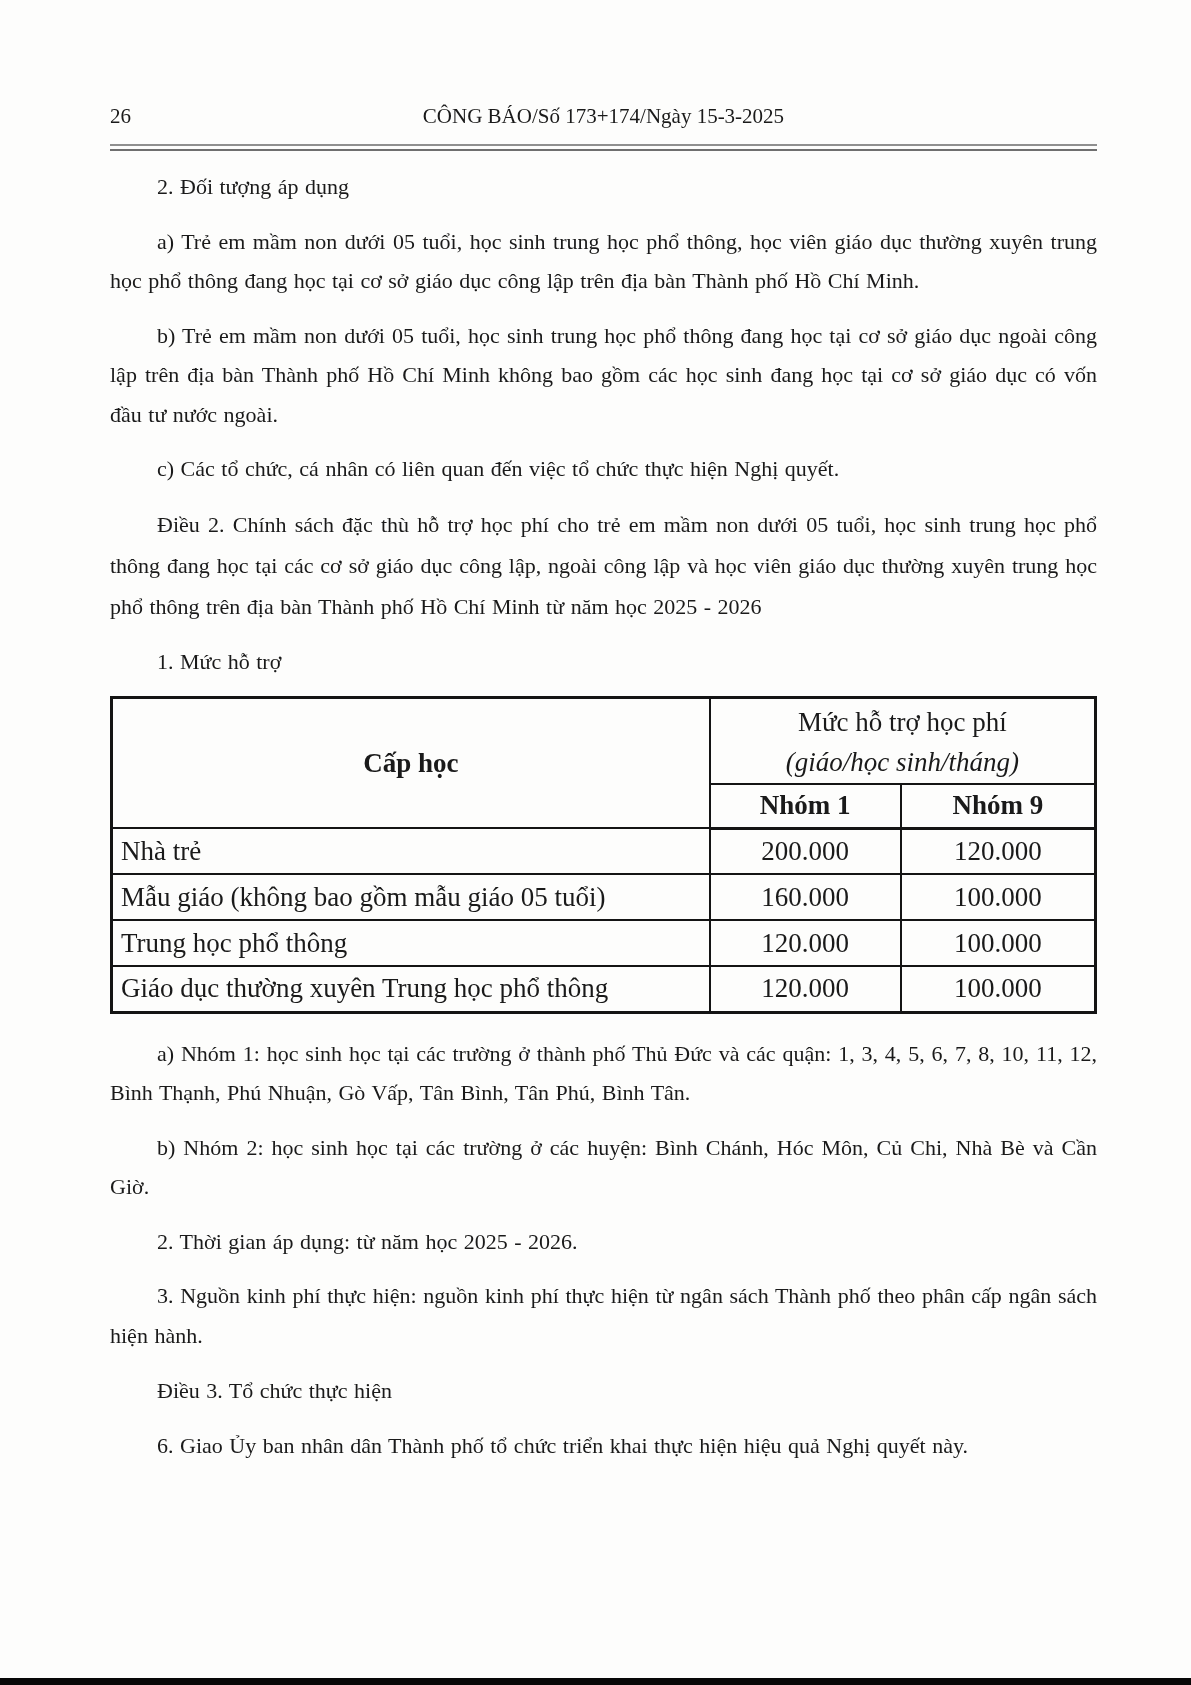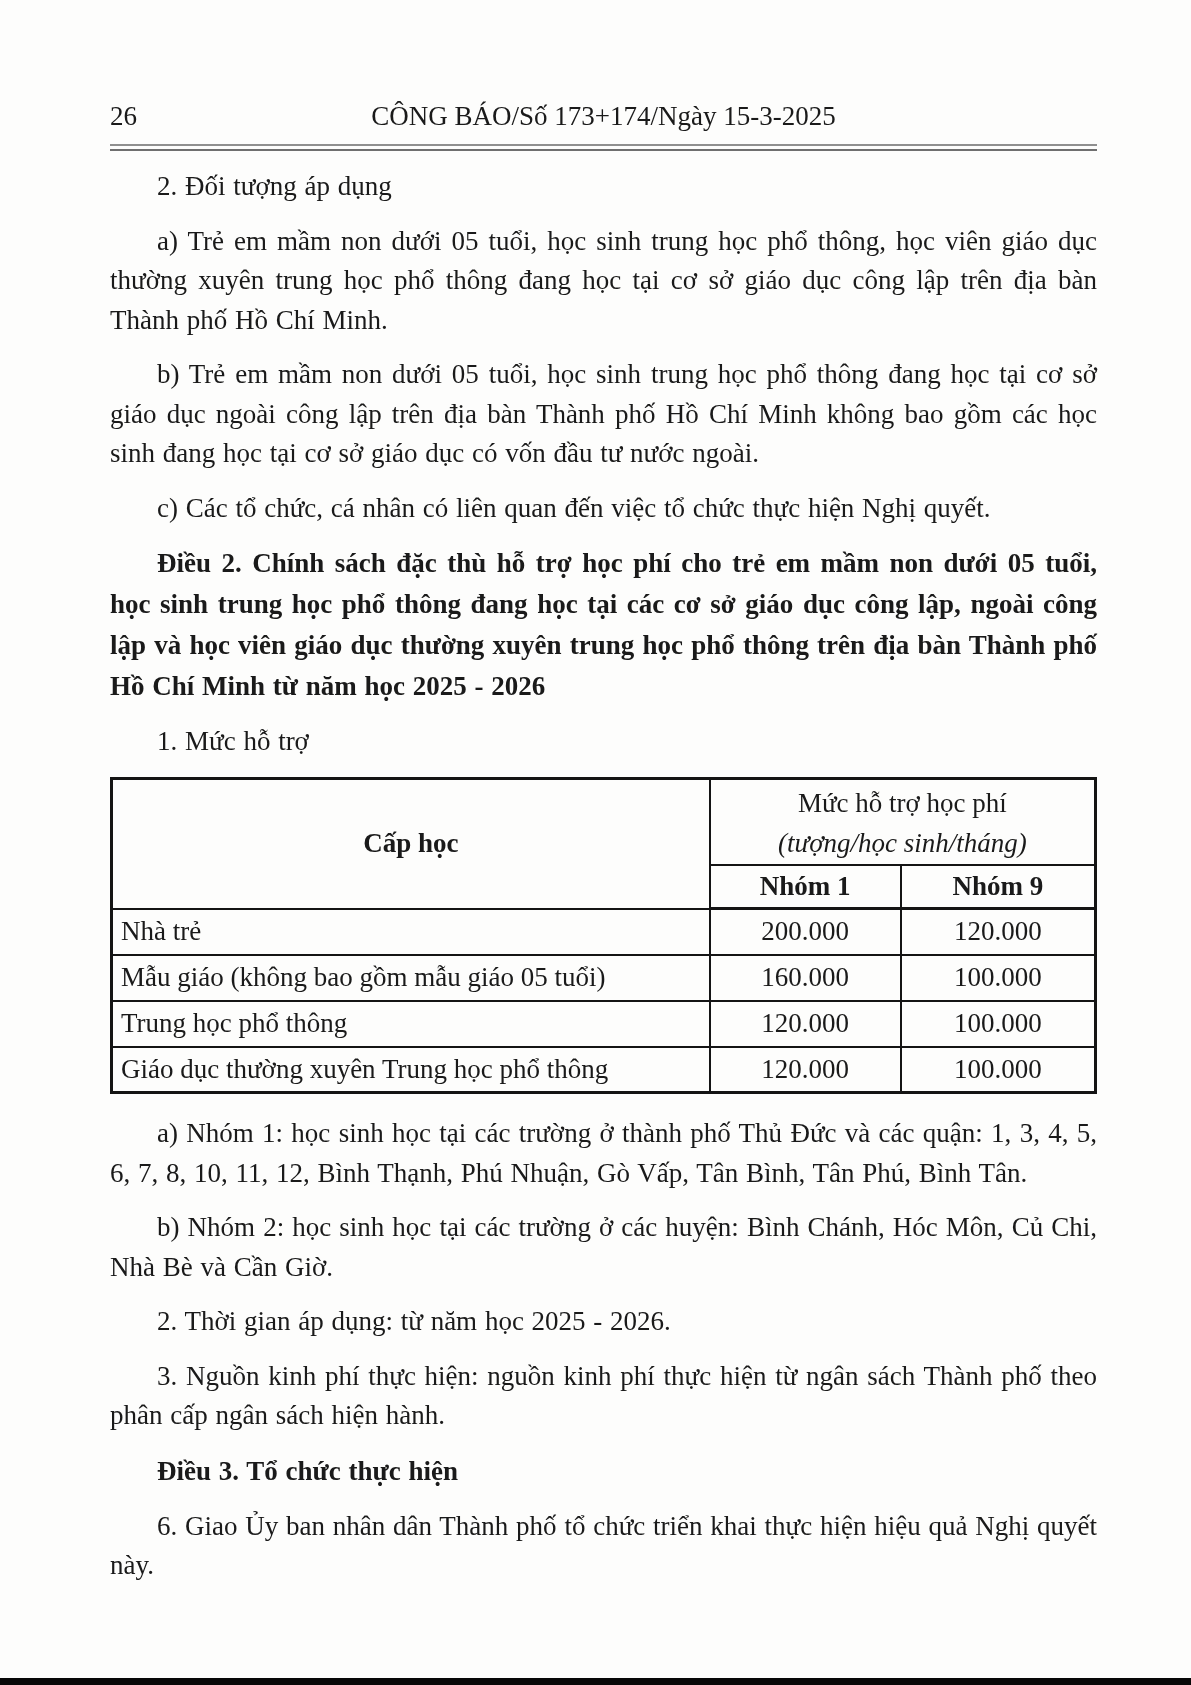--- a/index.html
+++ b/index.html
@@ -15,41 +15,41 @@
     box-sizing: border-box;
   }
   .content {
     position: relative;
     padding: 96px 94px 0 110px; 
   }
   
   .running-head {
     position: relative;
     height: 40px;
-    font-size: 27px;
+    font-size: 21px;
     line-height: 40px;
   }
   .page-num { position: absolute; left: 0; top: 0; }
   .head-title { display: block; text-align: center; }
   .double-rule {
     height: 3px;
     border-top: 2px solid #8f8f8f;
     border-bottom: 2px solid #6f6f6f;
     margin: 8px 0 16px 0;
   }
   
   .para {
-    font-size: 27px;
+    font-size: 22px;
     line-height: 39.5px;
     margin: 0 0 15px 0;
     text-indent: 47px;
     text-align: justify;
     word-spacing: 1px;
   }
-  .para.bold { font-weight: bold; line-height: 41px; }
+  .para.bold { font-weight: normal; line-height: 41px; }
   
   table.support {
     width: 100%;
     border-collapse: collapse;
     border: 3px solid #141414;
     margin: 14px 0 20px 0;
     table-layout: fixed;
   }
   table.support td {
     border: 2px solid #141414;
@@ -110,21 +110,21 @@
       <colgroup>
         <col style="width:60.8%">
         <col style="width:19.4%">
         <col style="width:19.8%">
       </colgroup>
       <tbody>
         <tr>
           <td class="cap-hoc-head" rowspan="2">Cấp học</td>
           <td class="support-head" colspan="2">
             <div class="t1">Mức hỗ trợ học phí</div>
-            <div class="t2">(tượng/học sinh/tháng)</div>
+            <div class="t2">(giáo/học sinh/tháng)</div>
           </td>
         </tr>
         <tr class="subhead">
           <td>Nhóm 1</td>
           <td>Nhóm 9</td>
         </tr>
         <tr class="body-row">
           <td class="level">Nhà trẻ</td>
           <td class="amount">200.000</td>
           <td class="amount">120.000</td>

